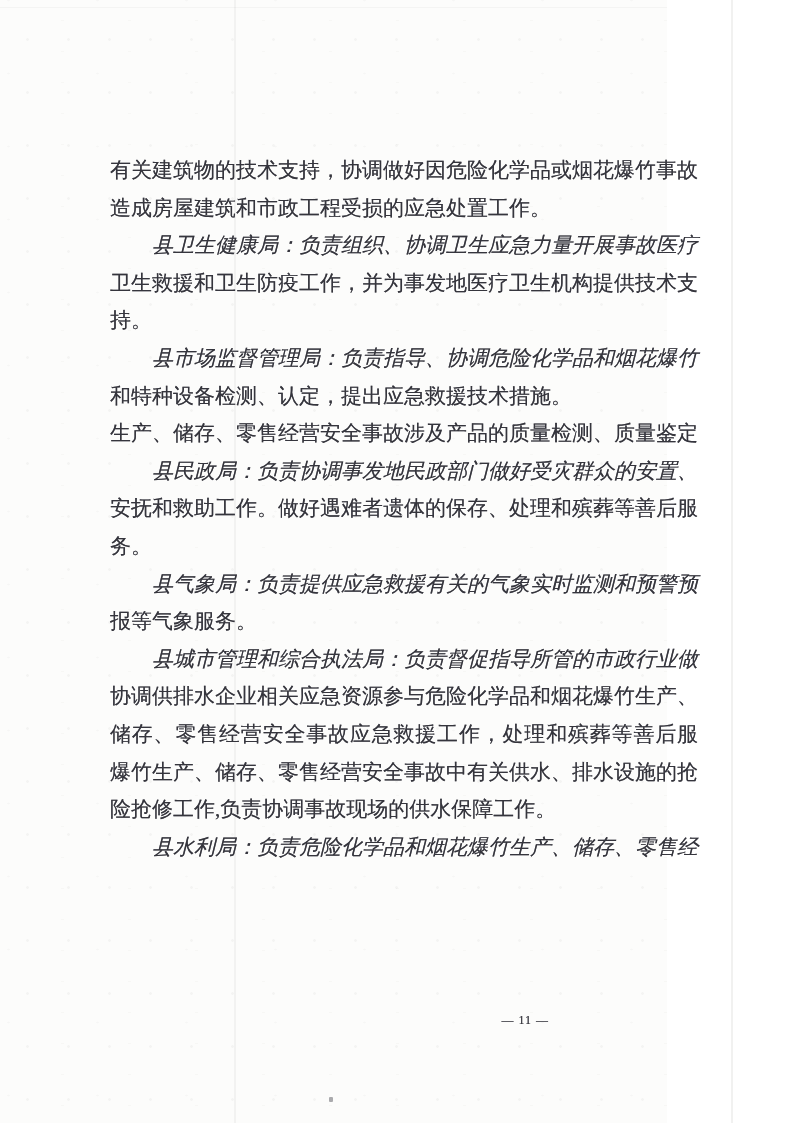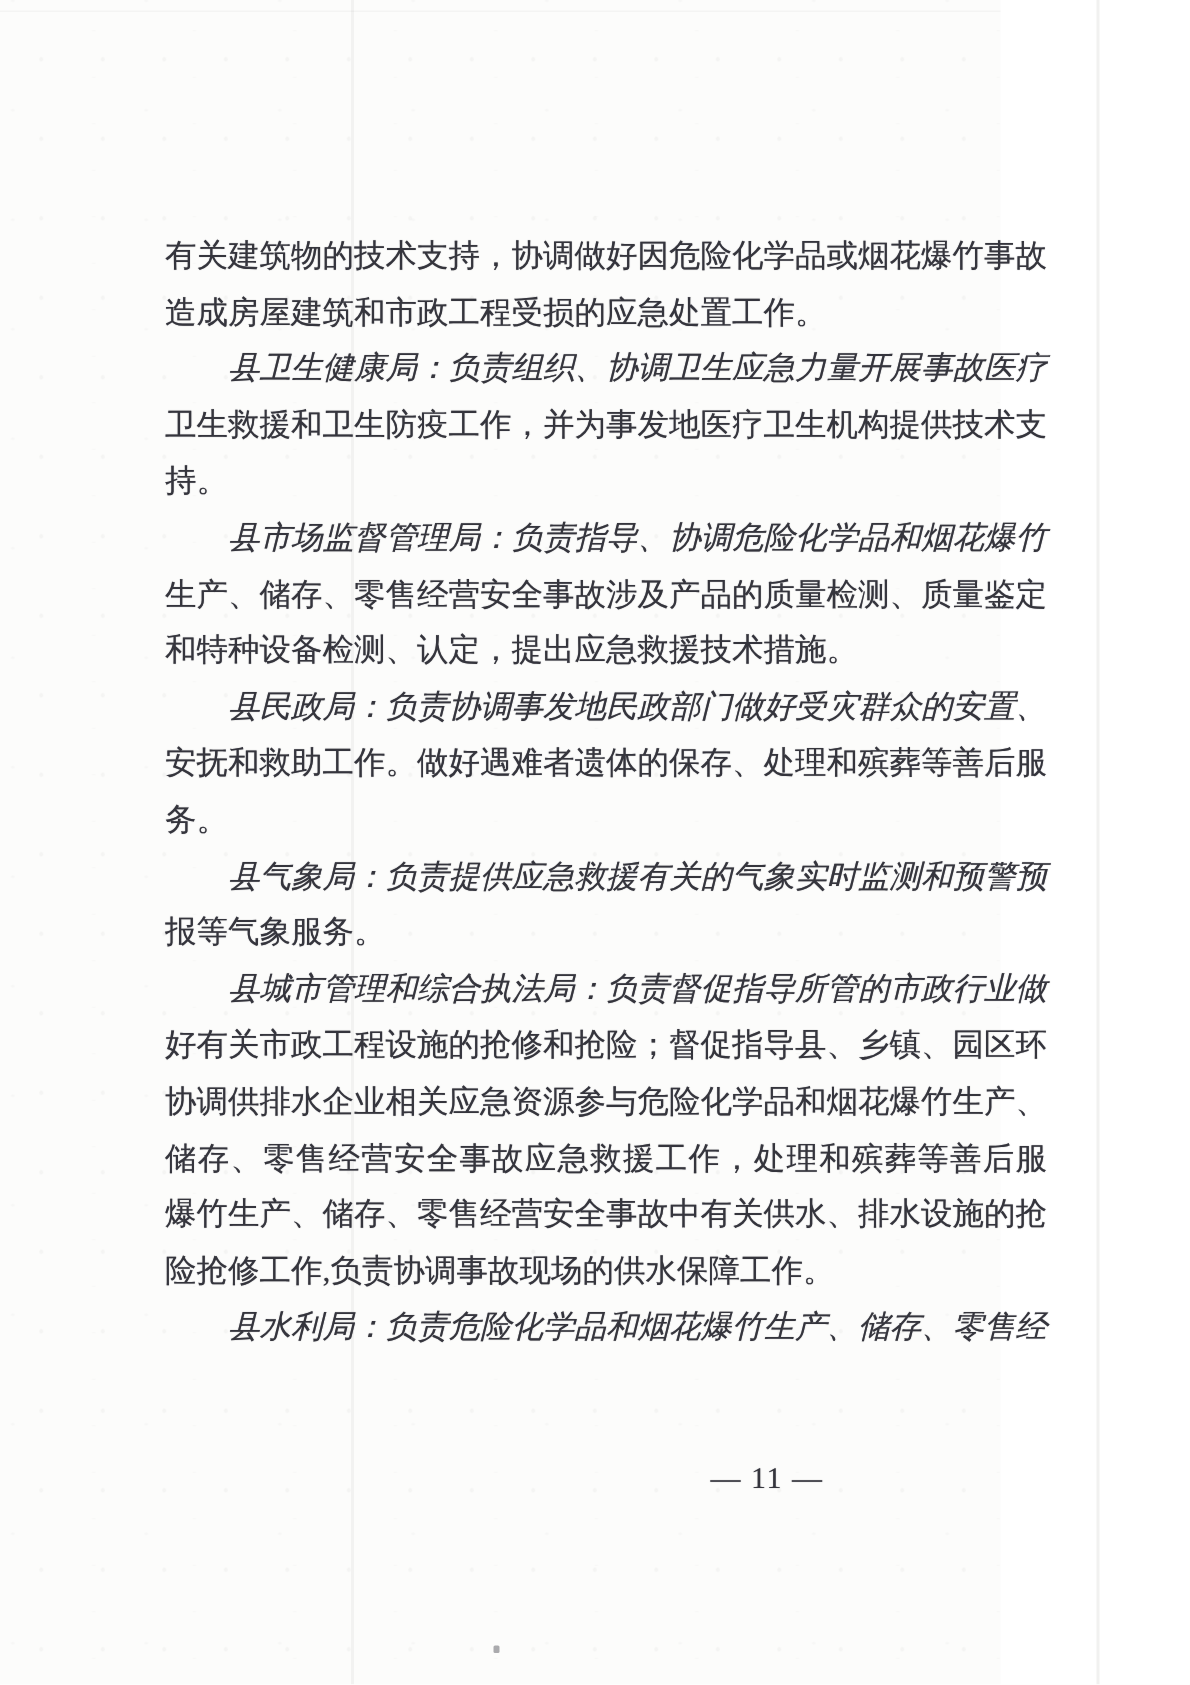--- a/index.html
+++ b/index.html
@@ -56,23 +56,23 @@
   .text-block .line.jfull {
     white-space: normal;
     text-align-last: justify;
   }
   .text-block .line.indent {
     padding-left: 42px;
     font-style: italic;
   }
   .page-number {
     position: absolute;
-    top: 972px;
+    top: 1006px;
     right: 118px;
-    font-size: 20px;
+    font-size: 12px;
     line-height: 28px;
     color: var(--ink);
     letter-spacing: 1px;
     text-shadow: 0 0 0.6px rgba(53,53,61,0.65);
   }
 </style>
 </head>
 <body>
 
 <div class="page">
@@ -81,29 +81,28 @@
   <div class="scan-line right"></div>
   <div class="scan-speck"></div>
 
   <div class="text-block">
       <div class="line jfull">有关建筑物的技术支持，协调做好因危险化学品或烟花爆竹事故</div>
       <div class="line">造成房屋建筑和市政工程受损的应急处置工作。</div>
       <div class="line indent jfull">县卫生健康局：负责组织、协调卫生应急力量开展事故医疗</div>
       <div class="line jfull">卫生救援和卫生防疫工作，并为事发地医疗卫生机构提供技术支</div>
       <div class="line">持。</div>
       <div class="line indent jfull">县市场监督管理局：负责指导、协调危险化学品和烟花爆竹</div>
+      <div class="line">和特种设备检测、认定，提出应急救援技术措施。</div>
       <div class="line jfull">生产、储存、零售经营安全事故涉及产品的质量检测、质量鉴定</div>
-      <div class="line">和特种设备检测、认定，提出应急救援技术措施。</div>
       <div class="line indent jfull">县民政局：负责协调事发地民政部门做好受灾群众的安置、</div>
       <div class="line jfull">安抚和救助工作。做好遇难者遗体的保存、处理和殡葬等善后服</div>
       <div class="line">务。</div>
       <div class="line indent jfull">县气象局：负责提供应急救援有关的气象实时监测和预警预</div>
       <div class="line">报等气象服务。</div>
       <div class="line indent jfull">县城市管理和综合执法局：负责督促指导所管的市政行业做</div>
-      <div class="line jfull">好有关市政工程设施的抢修和抢险；督促指导县、乡镇、园区环</div>
       <div class="line jfull">协调供排水企业相关应急资源参与危险化学品和烟花爆竹生产、</div>
       <div class="line jfull">储存、零售经营安全事故应急救援工作，处理和殡葬等善后服</div>
       <div class="line jfull">爆竹生产、储存、零售经营安全事故中有关供水、排水设施的抢</div>
       <div class="line">险抢修工作,负责协调事故现场的供水保障工作。</div>
       <div class="line indent jfull">县水利局：负责危险化学品和烟花爆竹生产、储存、零售经</div>
     </div>
 
   <div class="page-number">— 11 —</div>
 </div>
 

